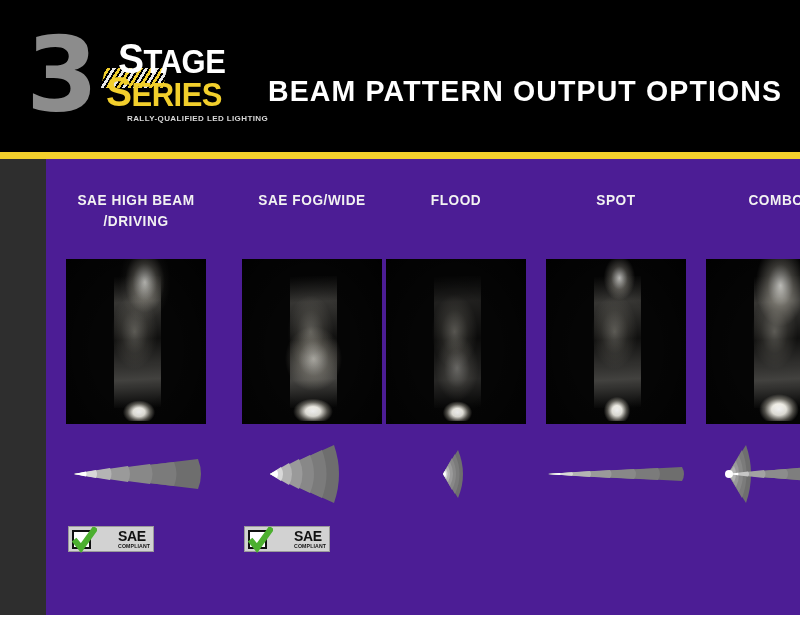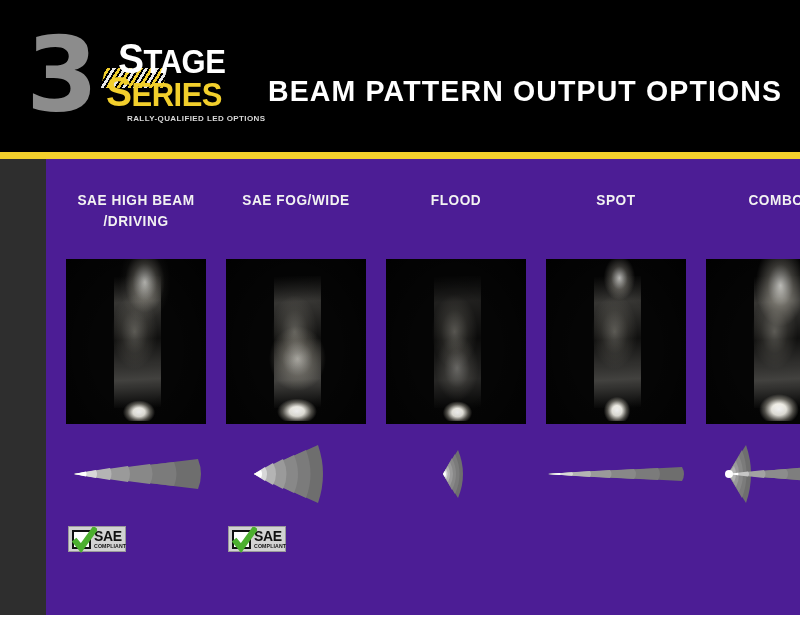--- a/index.html
+++ b/index.html
@@ -292,27 +292,28 @@
     width: 140px;
     height: 66px;
   }
   .beam svg { display: block; width: 140px; height: 66px; }
 
   
   .badge {
     position: absolute;
     top: 367px;
     left: 2px;
-    width: 58px;
+    width: 86px;
     height: 26px;
     background: #d2d2d2;
     border: 1px solid #9a9a9a;
     display: flex;
     align-items: center;
     padding: 2px 3px;
+    gap: 24px;
   }
   .badge-check {
     width: 19px;
     height: 19px;
     border: 2px solid #111111;
     background: #ffffff;
     position: relative;
     flex: none;
   }
   .badge-check svg { position: absolute; left: -3px; top: -5px; }
@@ -348,21 +349,21 @@
     <div class="logo">
       <div class="logo-three">3</div>
 
       <div class="logo-right">
         <div class="logo-stripes"></div>
 
         <div class="logo-stage"><span class="cap">S</span><span>TAGE</span></div>
 
         <div class="logo-series"><span class="cap">S</span><span>ERIES</span></div>
 
-        <div class="logo-tagline">RALLY-QUALIFIED LED OPTIONS</div>
+        <div class="logo-tagline">RALLY-QUALIFIED LED LIGHTING</div>
       </div>
     </div>
 
     <div class="header-title">BEAM PATTERN OUTPUT OPTIONS</div>
   </div>
 
   <div class="accent-bar"></div>
 
   <div class="body-area">
 
@@ -400,21 +401,21 @@
             <path d="M5 15 L10 21 L23 3" stroke="#4caf2f" stroke-width="6" fill="none" stroke-linecap="square"></path>
           </svg>
         </span>
         <span class="badge-text">
           <span class="badge-sae">SAE</span>
           <span class="badge-compliant">COMPLIANT</span>
         </span>
       </div>
     </div>
 
-    <div class="column" style="left:180px;">
+    <div class="column" style="left:196px;">
       <div class="col-label">
         <span>SAE FOG/WIDE</span>
         <span class="l2"></span>
       </div>
 
       <div class="photo p-fog">
         <div class="scene">
           <div class="haze-a"></div>
           <div class="haze-b"></div>
           <div class="streak"></div>

